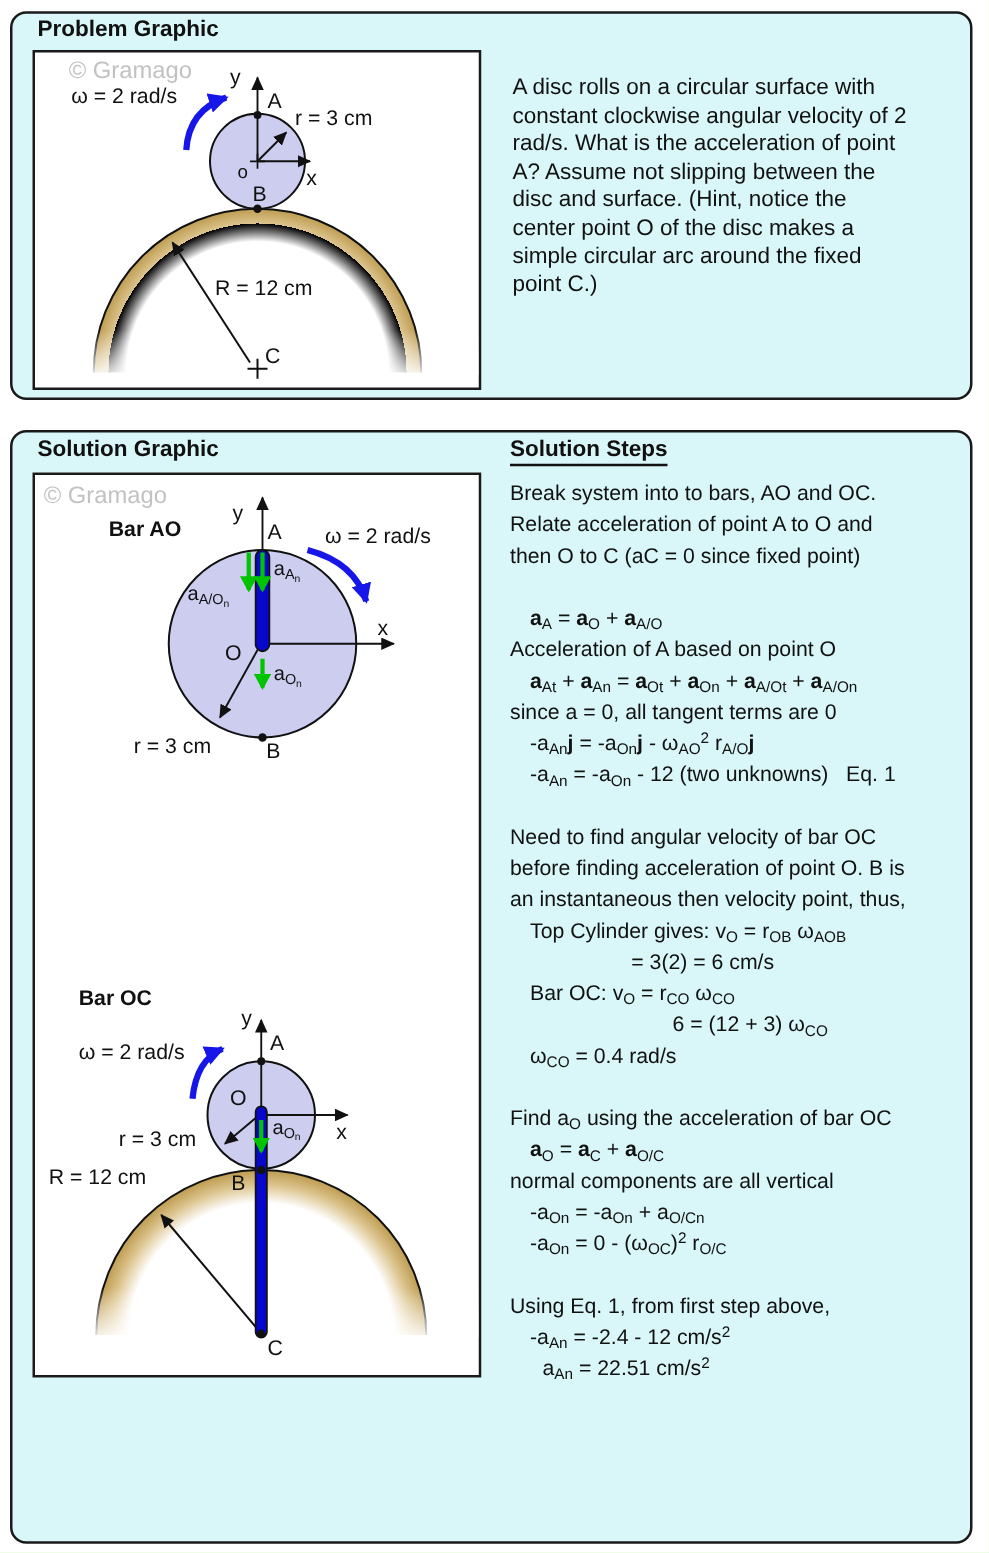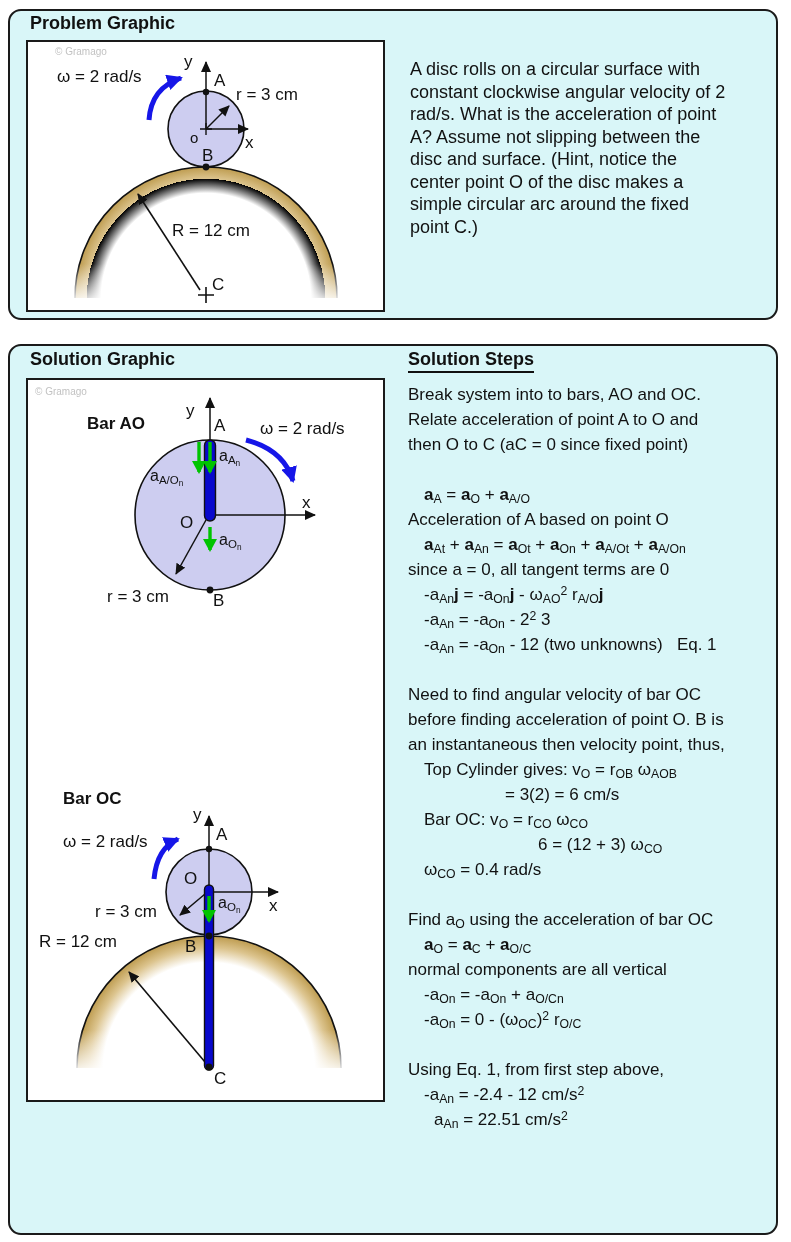--- a/index.html
+++ b/index.html
@@ -42,21 +42,21 @@
   .glabel {
     position:absolute;
     font-size:17px; color:#111;
     white-space:nowrap; line-height:1;
   }
   .glabel.bold { font-weight:bold; }
   .glabel.small{ font-size:15px; }
   .glabel.math { font-size:16px; }
   .watermark {
     position:absolute;
-    font-size:10px; color:#C2C2C2; white-space:nowrap;
+    font-size:19px; color:#C2C2C2; white-space:nowrap;
   }
   #statement-text {
     position:absolute;
     left:410px; top:58px; width:368px;
     font-size:18px; line-height:22.5px; color:#111;
     white-space:pre-line; margin:0;
   }
   #steps-list {
     position:absolute;
     left:408px; top:382px; width:372px;
@@ -156,21 +156,20 @@
   <div id="steps-list">
       <div class="sline"><span>Break system into to bars, AO and OC.</span></div>
       <div class="sline"><span>Relate acceleration of point A to O and</span></div>
       <div class="sline"><span>then O to C (aC = 0 since fixed point)</span></div>
       <div class="sline">&nbsp;</div>
       <div class="sline" style="padding-left: 16px;"><span style="font-weight: bold;">a</span><sub><span>A</span></sub><span> = </span><span style="font-weight: bold;">a</span><sub><span>O</span></sub><span> + </span><span style="font-weight: bold;">a</span><sub><span>A/O</span></sub></div>
       <div class="sline"><span>Acceleration of A based on point O</span></div>
       <div class="sline" style="padding-left: 16px;"><span style="font-weight: bold;">a</span><sub><span>At</span></sub><span> + </span><span style="font-weight: bold;">a</span><sub><span>An</span></sub><span> = </span><span style="font-weight: bold;">a</span><sub><span>Ot</span></sub><span> + </span><span style="font-weight: bold;">a</span><sub><span>On</span></sub><span> + </span><span style="font-weight: bold;">a</span><sub><span>A/Ot</span></sub><span> + </span><span style="font-weight: bold;">a</span><sub><span>A/On</span></sub></div>
       <div class="sline"><span>since a = 0, all tangent terms are 0</span></div>
       <div class="sline" style="padding-left: 16px;"><span>-a</span><sub><span>An</span></sub><span style="font-weight: bold;">j</span><span> = -a</span><sub><span>On</span></sub><span style="font-weight: bold;">j</span><span> - ω</span><sub><span>AO</span></sub><sup><span>2</span></sup><span> r</span><sub><span>A/O</span></sub><span style="font-weight: bold;">j</span></div>
-      <div class="sline" style="padding-left: 16px;"><span>-a</span><sub><span>An</span></sub><span> = -a</span><sub><span>On</span></sub><span> - 2</span><sup><span>2</span></sup><span> 3</span></div>
       <div class="sline" style="padding-left: 16px;"><span>-a</span><sub><span>An</span></sub><span> = -a</span><sub><span>On</span></sub><span> - 12 (two unknowns)   Eq. 1</span></div>
       <div class="sline">&nbsp;</div>
       <div class="sline"><span>Need to find angular velocity of bar OC</span></div>
       <div class="sline"><span>before finding acceleration of point O. B is</span></div>
       <div class="sline"><span>an instantaneous then velocity point, thus,</span></div>
       <div class="sline" style="padding-left: 16px;"><span>Top Cylinder gives: v</span><sub><span>O</span></sub><span> = r</span><sub><span>OB</span></sub><span> ω</span><sub><span>AOB</span></sub></div>
       <div class="sline" style="padding-left: 97px;"><span>= 3(2) = 6 cm/s</span></div>
       <div class="sline" style="padding-left: 16px;"><span>Bar OC: v</span><sub><span>O</span></sub><span> = r</span><sub><span>CO</span></sub><span> ω</span><sub><span>CO</span></sub></div>
       <div class="sline" style="padding-left: 130px;"><span>6 = (12 + 3) ω</span><sub><span>CO</span></sub></div>
       <div class="sline" style="padding-left: 16px;"><span>ω</span><sub><span>CO</span></sub><span> = 0.4 rad/s</span></div>

